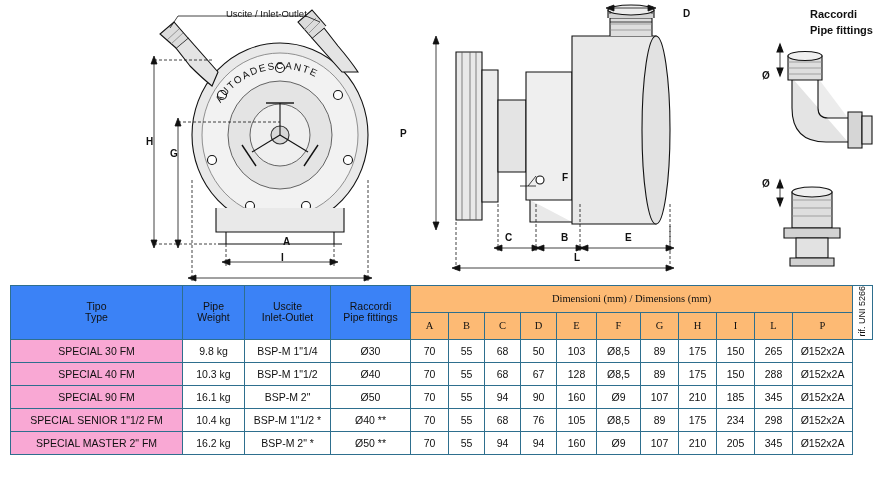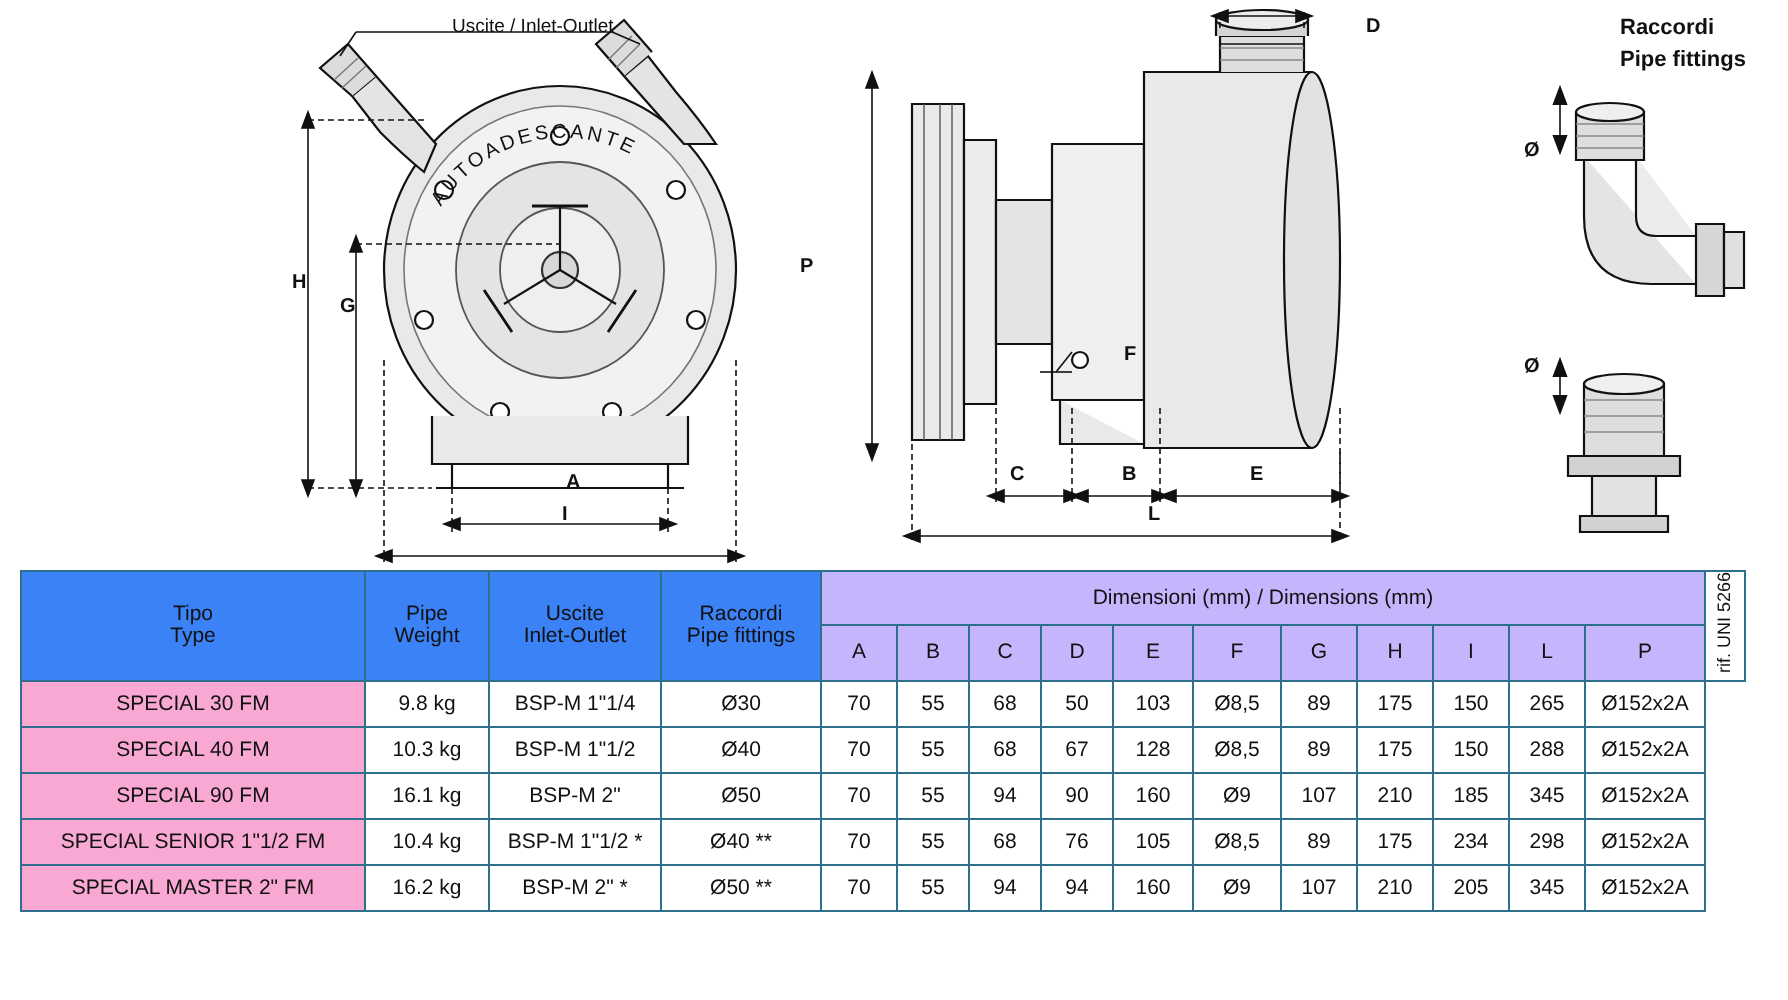--- a/index.html
+++ b/index.html
@@ -32,21 +32,21 @@
     border:1px solid #2e6f8e;
     font-size:10.5px;
     text-align:center;
     padding:0;height:22px;
     color:#111;
     font-weight:normal;
   }
   thead td,thead th{background:#3b82f6;font-weight:bold;font-size:10.5px;line-height:11px;}
   .rowname{background:#f9a8d4;font-weight:bold;text-align:center;font-size:10.5px;}
   .cell-white{background:#ffffff;}
-  .dims-head{background:#c4b5fd;font-weight:bold;}
+  .dims-head{background:#fdba74;font-weight:bold;font-family:Liberation Serif, serif;}
   .ref-cell{
     background:#ffffff;
     width:20px;
     font-size:9px;
   }
   .ref-inner{
     writing-mode:vertical-rl;
     transform:rotate(180deg);
     white-space:nowrap;
     font-size:9px;

